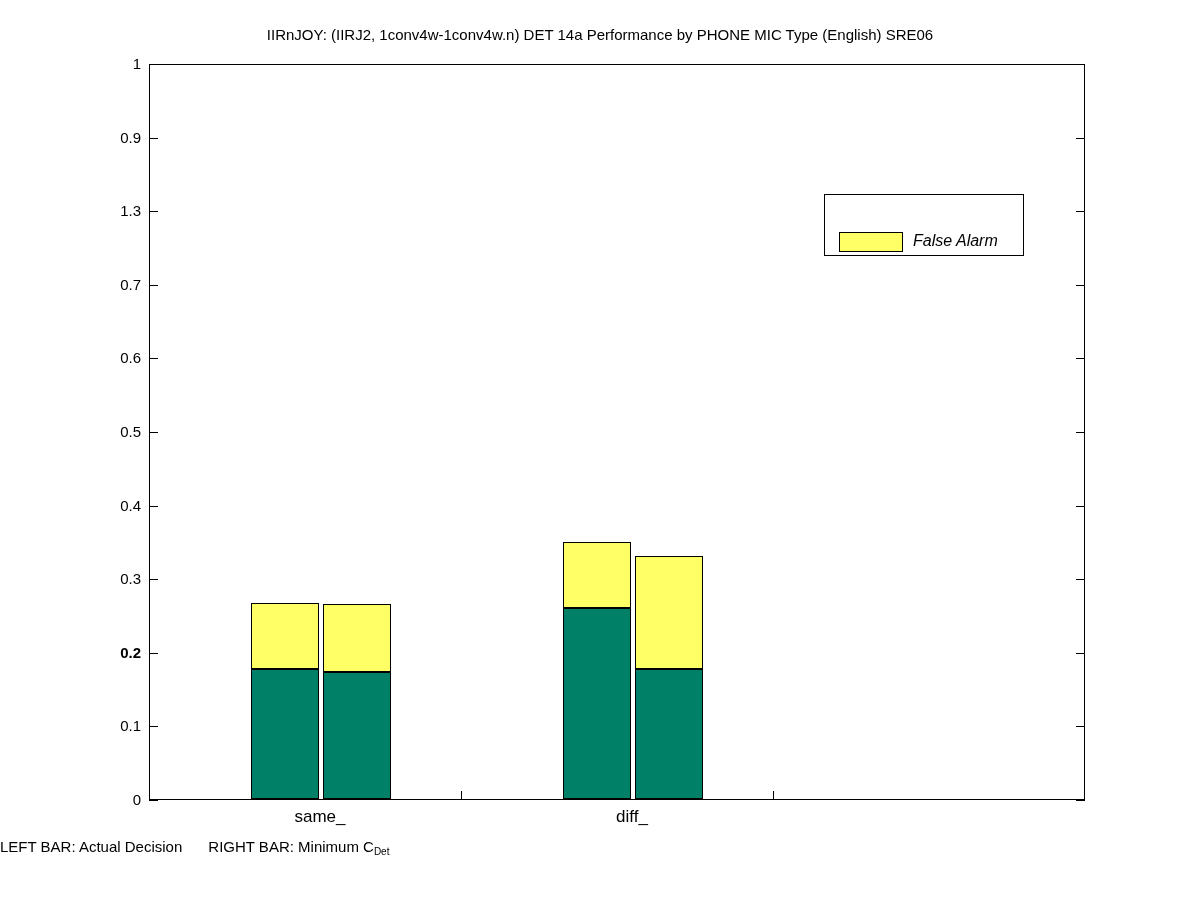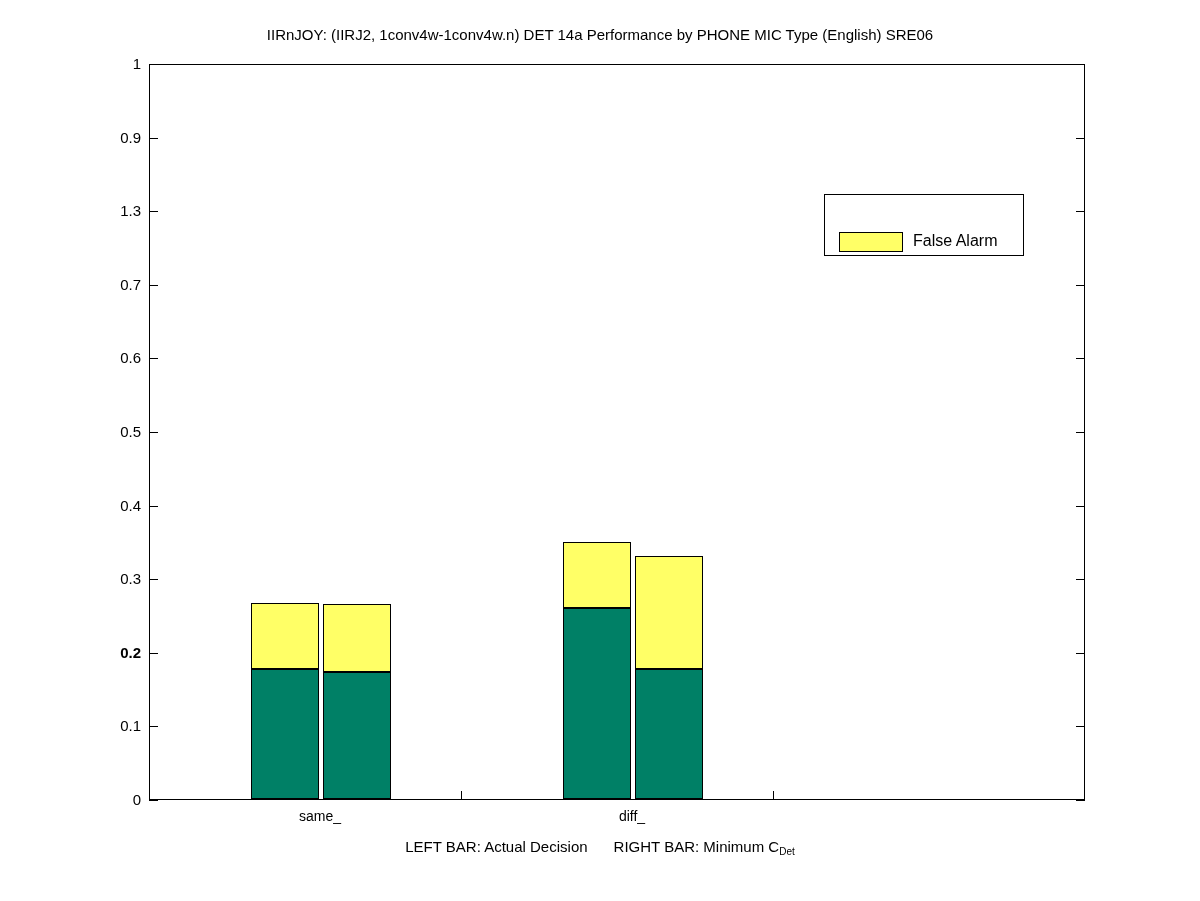--- a/index.html
+++ b/index.html
@@ -85,31 +85,31 @@
   .xtick {
     position: absolute;
     top: 791px;
     width: 0;
     height: 9px;
     border-left: 1.3px solid #000;
   }
   .xlabel {
     position: absolute;
     top: 808px;
-    font-size: 14px;
+    font-size: 17px;
     line-height: 17px;
     text-align: center;
     white-space: nowrap;
   }
   #xaxis-caption {
     position: absolute;
     top: 838px;
     left: 0;
     width: 1200px;
-    text-align: center;
+    text-align: left;
     font-size: 15px;
     white-space: nowrap;
   }
   #xaxis-caption .gap {
     display: inline-block;
     width: 26px;
   }
   sub {
     font-size: 10px;
     vertical-align: -3px;
@@ -211,21 +211,21 @@
       <div class="ytick" style="top: 64px;"></div>
       <div class="ytick-right" style="top: 64px;"></div>
       <div class="ylabel" style="top: 56px;">1</div>
       <div class="xtick" style="left: 461px;"></div>
       <div class="xtick" style="left: 773px;"></div>
       <div class="xlabel" style="left: 260px; width: 120px;">same_</div>
       <div class="xlabel" style="left: 572px; width: 120px;">diff_</div>
     </div>
 
   <div id="legend">
-    <div class="legend-row" style="top:31px;">
+    <div class="legend-row" style="top:31px;font-style:italic;">
       <span class="legend-swatch" style="background: rgb(255, 255, 102);"></span>
       <span class="legend-text">False Alarm</span>
     </div>
   </div>
 
   <div id="xaxis-caption">
     <span>LEFT BAR: Actual Decision</span><span class="gap"></span><span><span>RIGHT BAR: Minimum C</span><sub>Det</sub></span>
   </div>
 
 </div>

